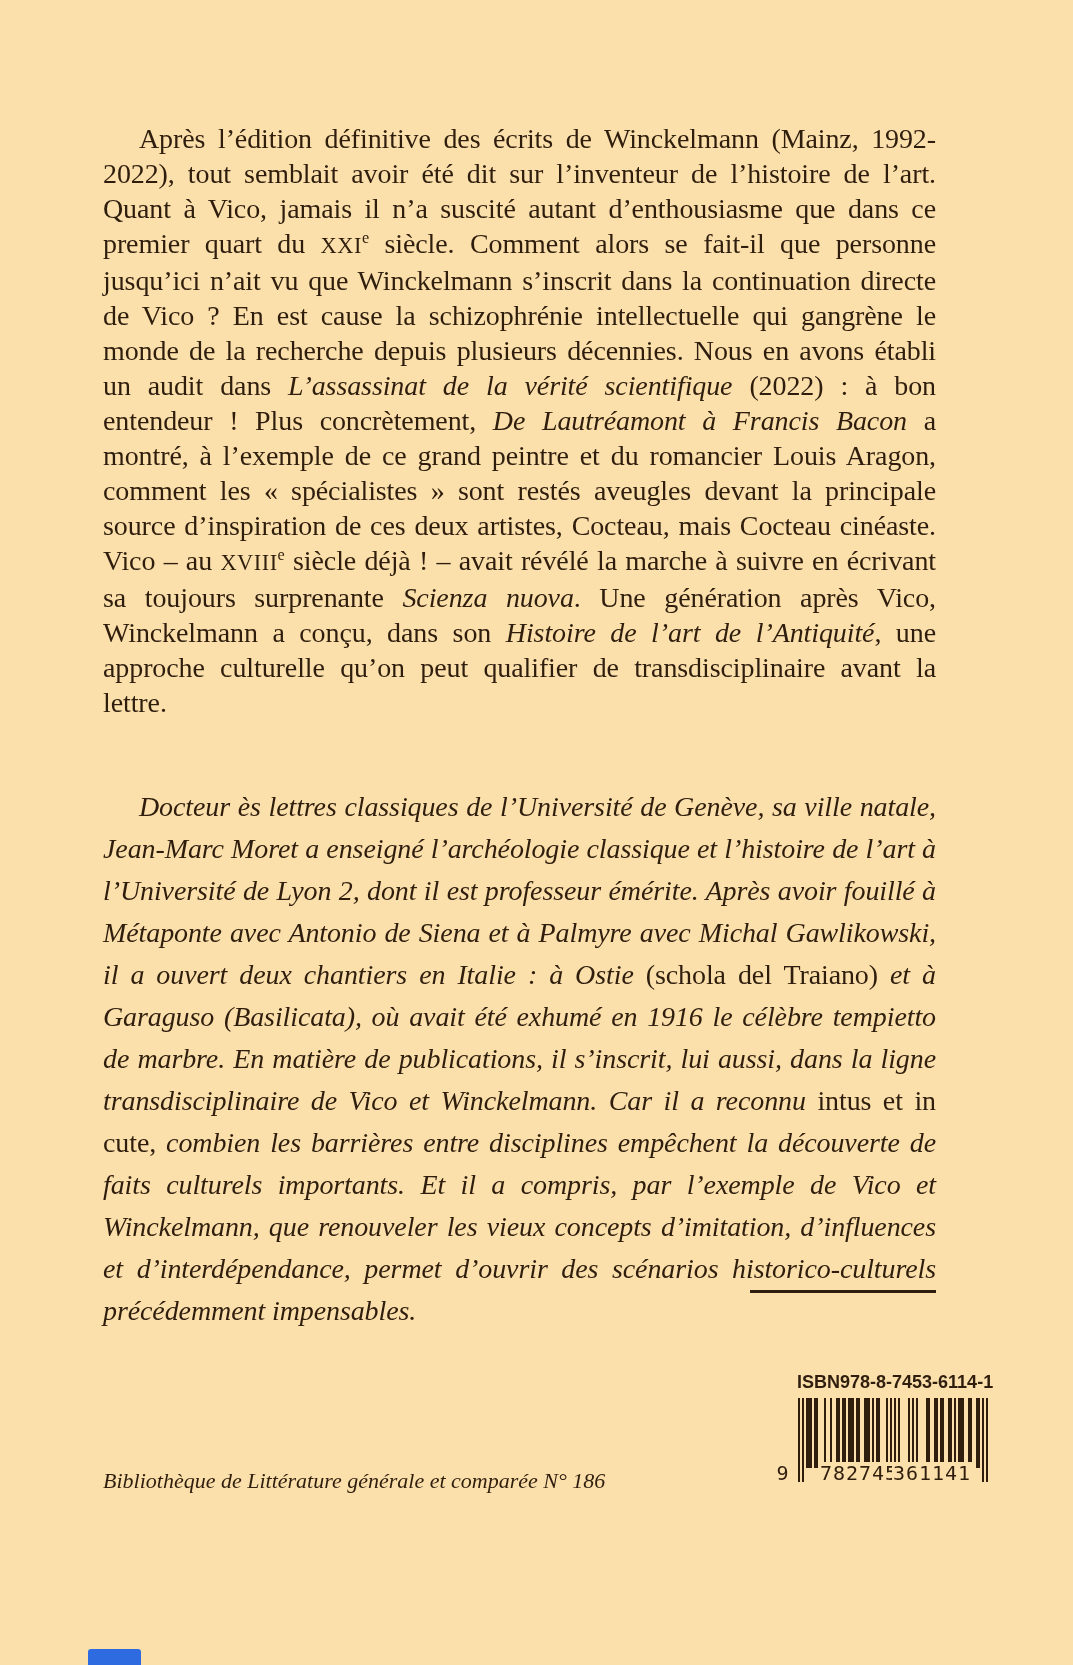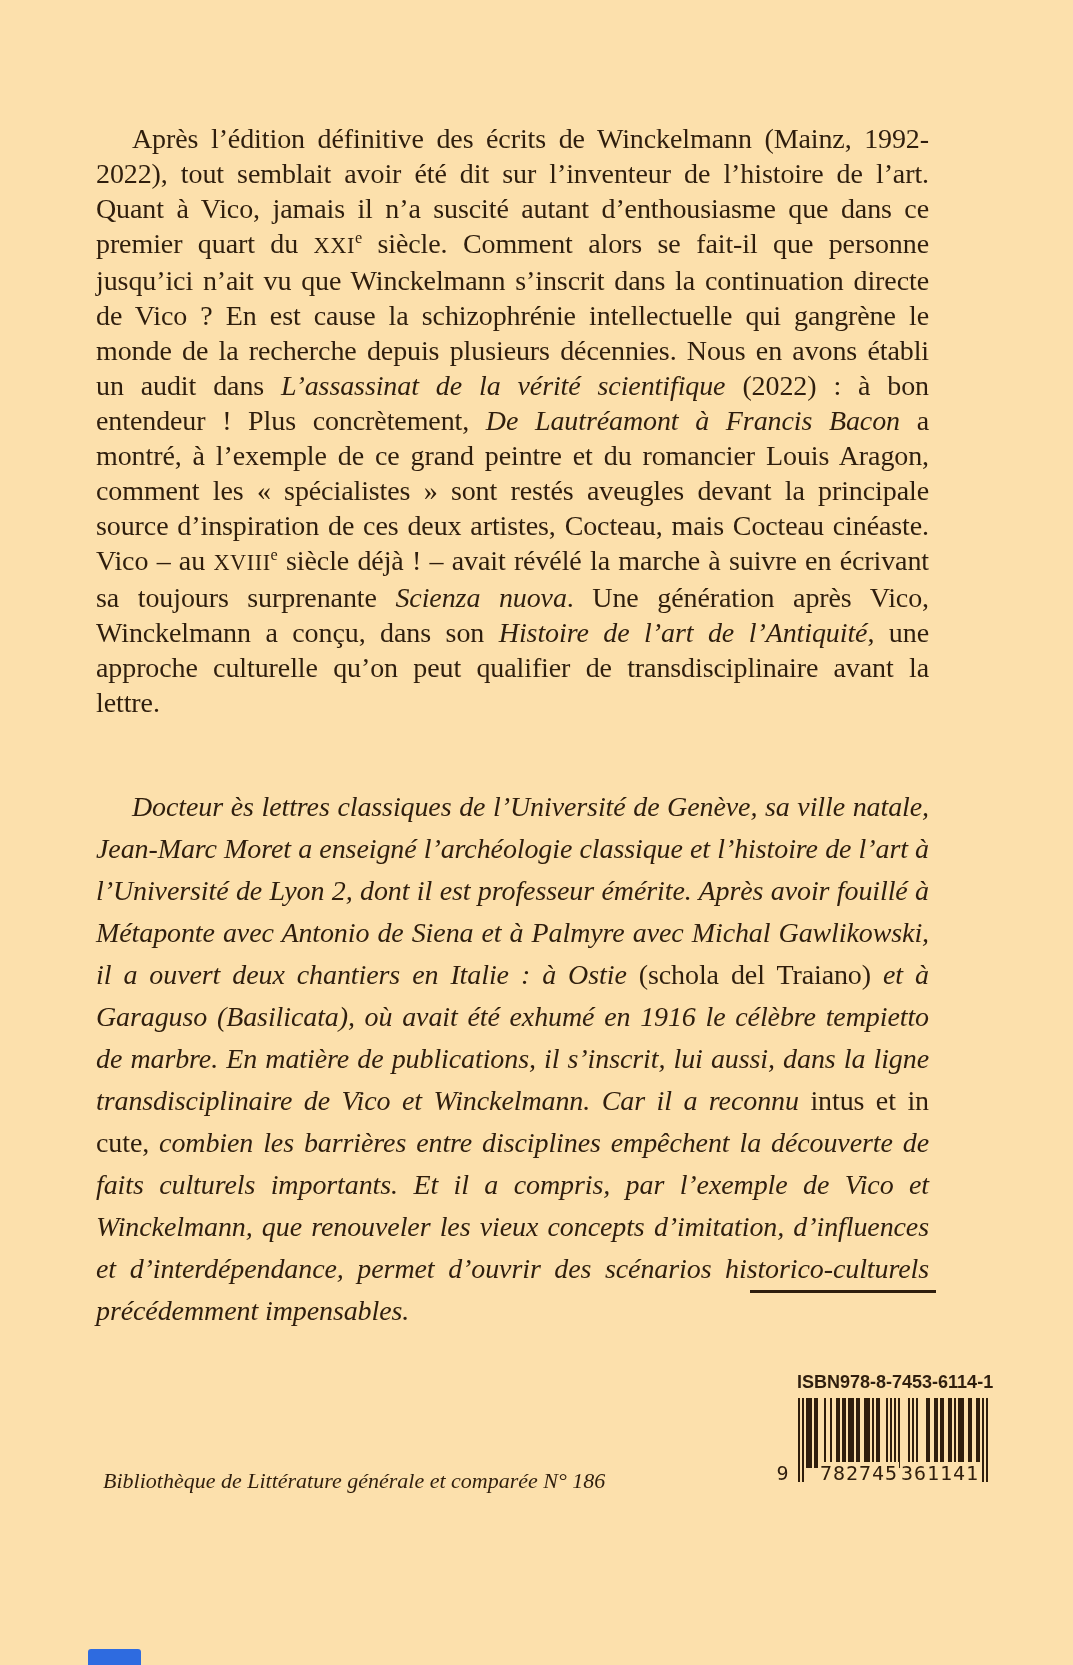--- a/index.html
+++ b/index.html
@@ -6,21 +6,21 @@
   #page{
     position:relative;
     width:1073px;height:1665px;
     background:var(--bg,#FCE0AC);
     overflow:hidden;
     font-family:"Liberation Serif", serif;
     color:var(--ink,#2F1E0D);
   }
   .textblock{
     position:absolute;
-    left:96px;width:833px;
+    left:103px;width:833px;
     text-align:justify;
     font-size:28px;
     letter-spacing:-0.1px;
   }
   #blurb{ top:93px; line-height:35px; text-indent:36px; }
   #bio{ top:758px; line-height:42px; text-indent:36px; }
   .seg-i{ font-style:italic; }
   .seg-sc{ font-size:0.8em; letter-spacing:0.5px; }
   .seg-sup{ vertical-align:super; font-size:0.58em; line-height:0; }
   #collection-line{
@@ -61,21 +61,21 @@
     position:absolute;
     top:64px; height:22px;
     background:var(--bg,#FCE0AC);
     font-family:"DejaVu Sans Mono", monospace;
     font-size:20px; line-height:22px;
     text-align:center;
     letter-spacing:1px;
   }
   #bc-d0{ left:-24px; width:18px; background:transparent; }
   #bc-d1{ left:21px;  width:80px; }
-  #bc-d2{ left:102px; width:80px; }
+  #bc-d2{ left:94px; width:80px; }
   #corner-mark{
     position:absolute;
     left:88px; top:1649px;
     width:53px; height:18px;
     border-radius:3px;
     background:var(--mark,#2E6BE0);
   }
 </style>
 </head>
 <body>

